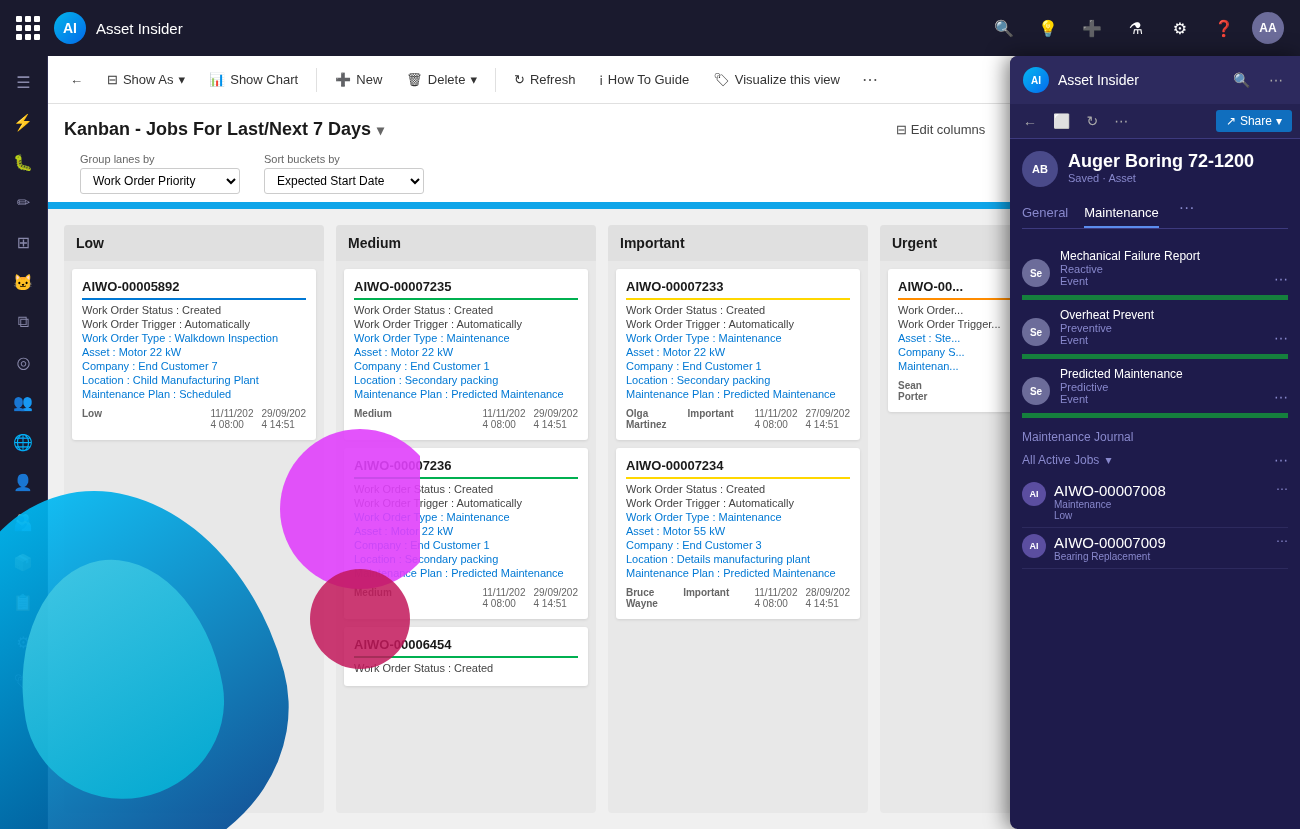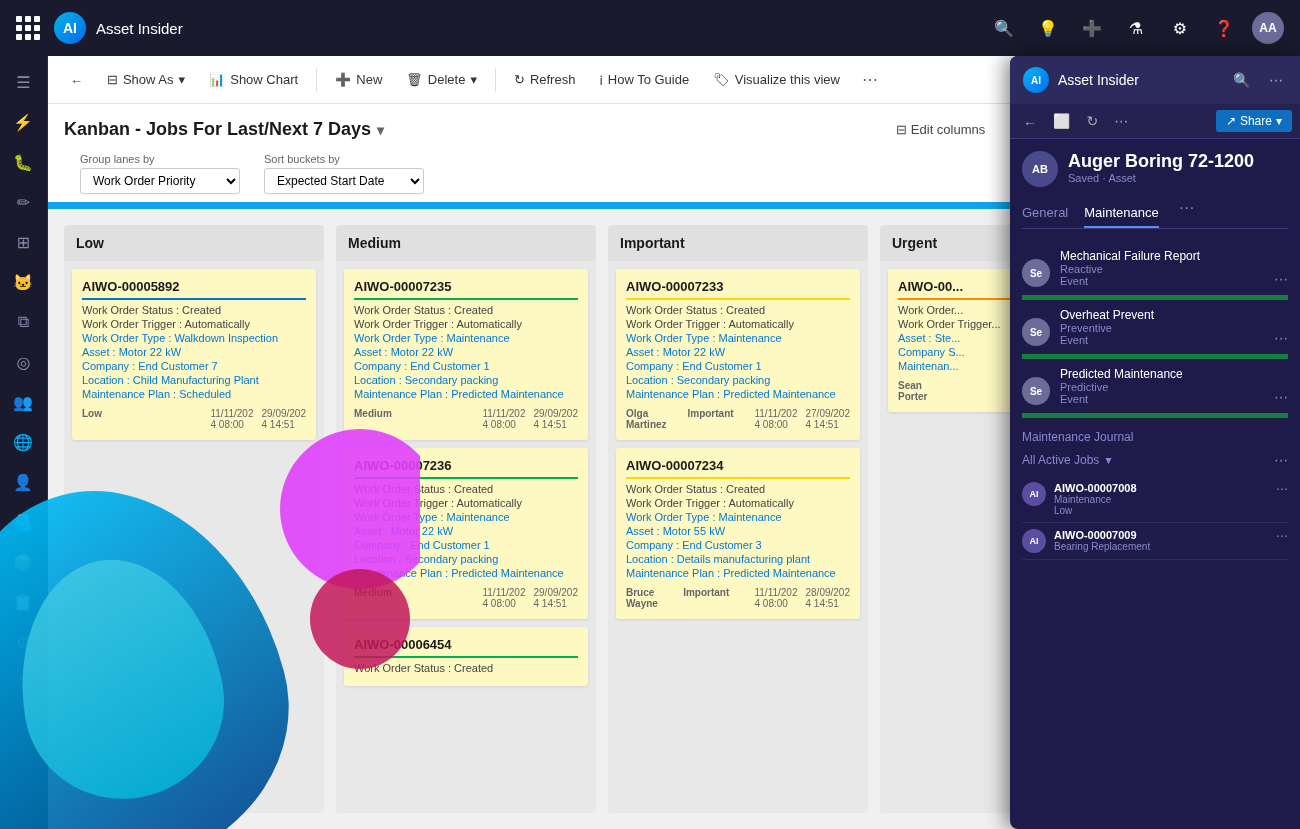--- a/index.html
+++ b/index.html
@@ -260,21 +260,21 @@
     .lane-cards {
       flex: 1;
       overflow-y: auto;
       padding: 8px;
       display: flex;
       flex-direction: column;
       gap: 8px;
     }
 
     .kanban-card {
-      background: #fef9c3;
+      background: #ffffff;
       border-radius: 3px;
       padding: 10px;
       box-shadow: 0 1px 3px rgba(0,0,0,0.1);
       cursor: pointer;
     }
     .card-id {
       font-weight: 700;
       font-size: 13px;
       color: #1a1a1a;
       margin-bottom: 4px;
@@ -495,21 +495,21 @@
       width: 24px; height: 24px;
       background: #5b4ea0;
       border-radius: 50%;
       display: flex; align-items: center; justify-content: center;
       font-size: 9px;
       font-weight: 700;
       color: white;
       flex-shrink: 0;
     }
     .journal-info { flex: 1; }
-    .journal-id { font-size: 11px; font-weight: 700; color: white; }
+    .journal-id { font-size: 15px; font-weight: 400; color: white; }
     .journal-sub { font-size: 10px; color: #8888cc; }
     .journal-more { color: #8888cc; cursor: pointer; font-size: 12px; }
   </style>
 </head>
 <body>
 
 <div class="top-nav">
   <div class="nav-grid-icon">
     <span></span>
       <span></span>

